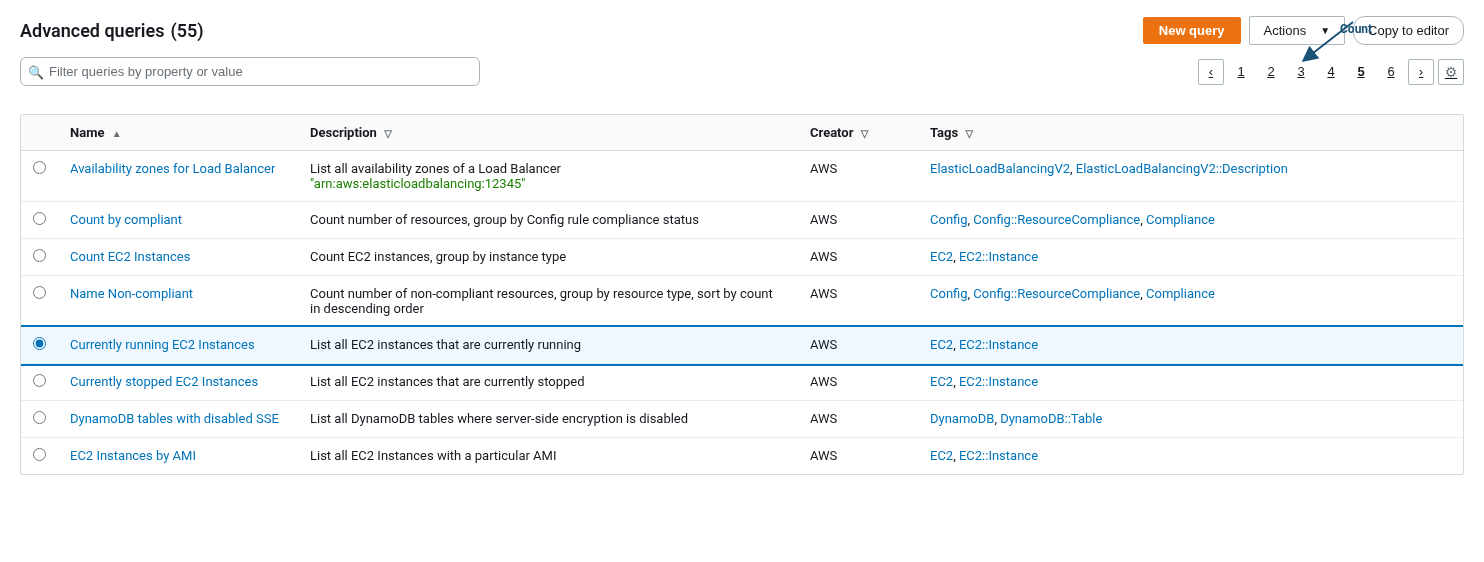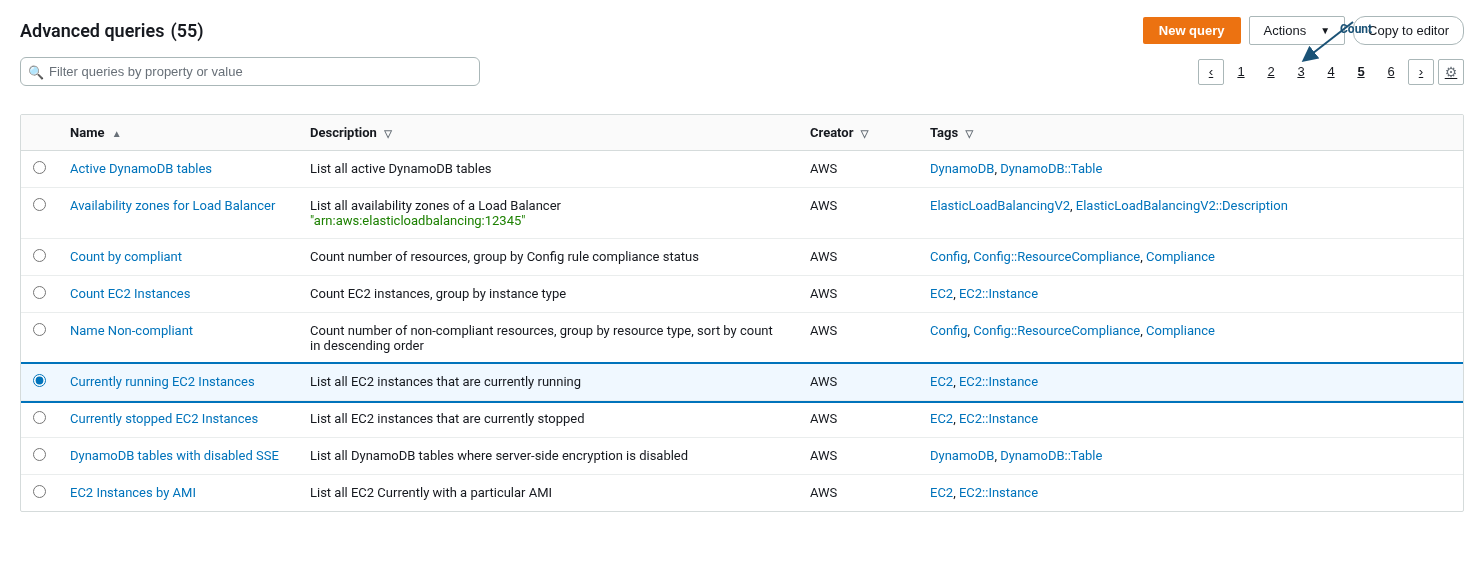--- a/index.html
+++ b/index.html
@@ -278,27 +278,20 @@
             <span>Creator</span>
             <span class="sort-icon">▽</span>
           </th>
           <th class="tags-col">
             <span>Tags</span>
             <span class="sort-icon">▽</span>
           </th>
         </tr>
       </thead>
       <tbody id="table-body">
-      <tr>
-            <td class="radio-col"><input type="radio" name="query-select" class="radio-input" style=""></td>
-            <td class="name-col"><a class="link" href="#">Active DynamoDB tables</a></td>
-            <td class="desc-col">List all active DynamoDB tables</td>
-            <td class="creator-col">AWS</td>
-            <td class="tags-col"><a class="link" href="#">DynamoDB</a>, <a class="link" href="#">DynamoDB::Table</a></td>
-          </tr>
           <tr>
             <td class="radio-col"><input type="radio" name="query-select" class="radio-input" style=""></td>
             <td class="name-col"><a class="link" href="#">Availability zones for Load Balancer</a></td>
             <td class="desc-col"><span>List all availability zones of a Load Balancer</span><br><a class="green-link">"arn:aws:elasticloadbalancing:12345"</a></td>
             <td class="creator-col">AWS</td>
             <td class="tags-col"><a class="link" href="#">ElasticLoadBalancingV2</a>, <a class="link" href="#">ElasticLoadBalancingV2::Description</a></td>
           </tr>
           <tr>
             <td class="radio-col"><input type="radio" name="query-select" class="radio-input" style=""></td>
             <td class="name-col"><a class="link" href="#">Count by compliant</a></td>
@@ -337,20 +330,20 @@
           <tr>
             <td class="radio-col"><input type="radio" name="query-select" class="radio-input" style=""></td>
             <td class="name-col"><a class="link" href="#">DynamoDB tables with disabled SSE</a></td>
             <td class="desc-col">List all DynamoDB tables where server-side encryption is disabled</td>
             <td class="creator-col">AWS</td>
             <td class="tags-col"><a class="link" href="#">DynamoDB</a>, <a class="link" href="#">DynamoDB::Table</a></td>
           </tr>
           <tr>
             <td class="radio-col"><input type="radio" name="query-select" class="radio-input" style=""></td>
             <td class="name-col"><a class="link" href="#">EC2 Instances by AMI</a></td>
-            <td class="desc-col">List all EC2 Currently with a particular AMI</td>
+            <td class="desc-col">List all EC2 Instances with a particular AMI</td>
             <td class="creator-col">AWS</td>
             <td class="tags-col"><a class="link" href="#">EC2</a>, <a class="link" href="#">EC2::Instance</a></td>
           </tr>
         </tbody>
     </table>
   </div>
 </div>
 
 </body></html>

